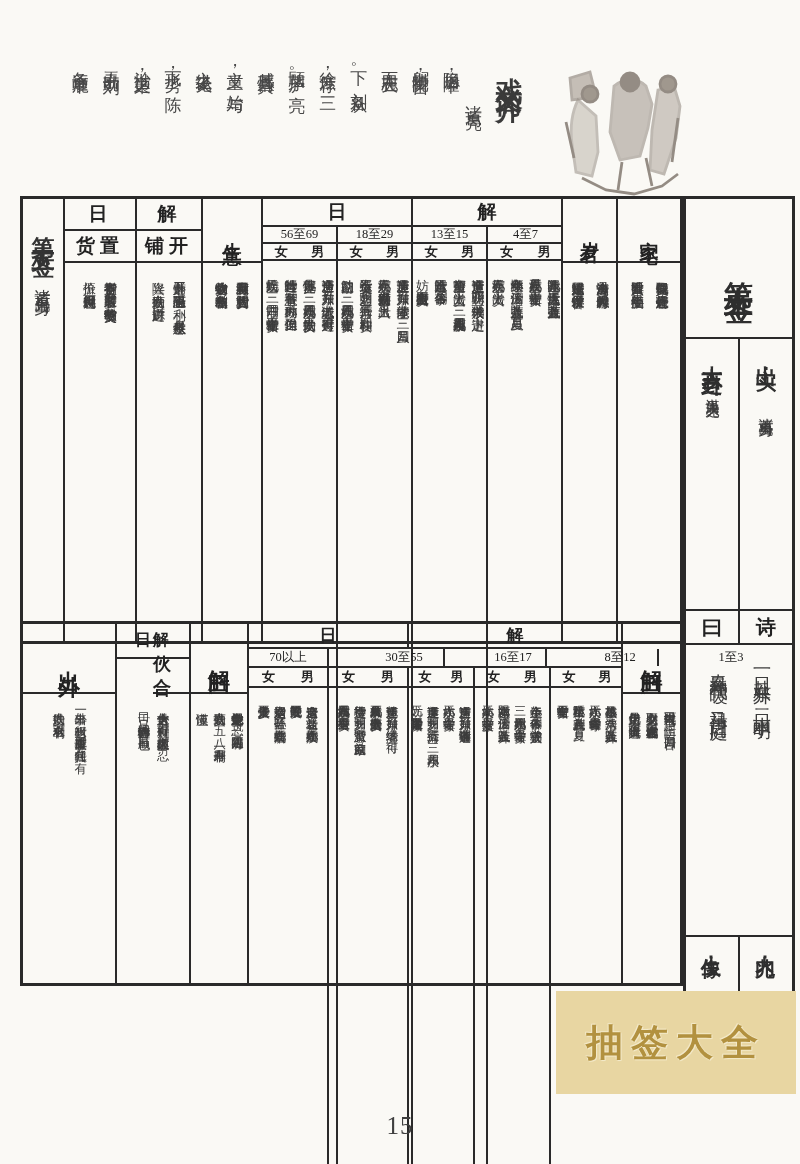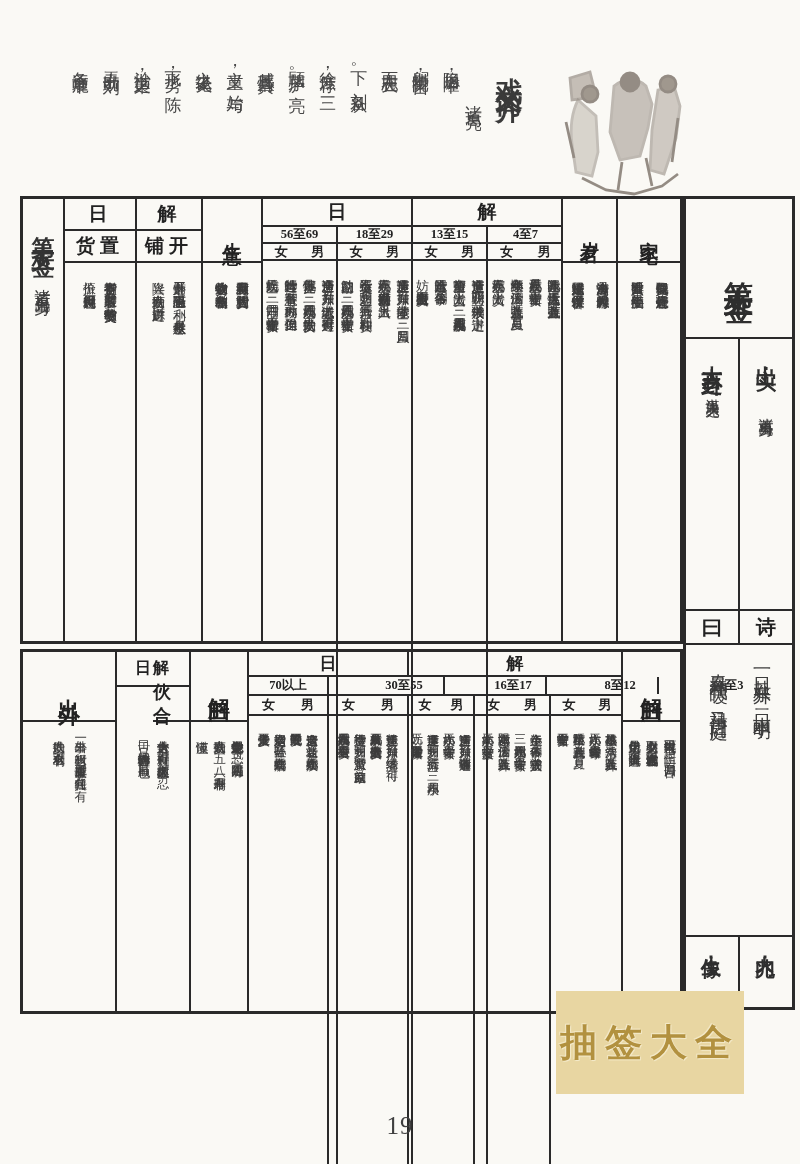--- a/index.html
+++ b/index.html
@@ -43,34 +43,34 @@
   .ageblock{display:flex;flex-direction:column;box-sizing:border-box;border-right:2px solid var(--bc);}
   .ar{display:grid;box-sizing:border-box;}
   .ar>div{border-right:2px solid var(--bc);box-sizing:border-box;display:flex;align-items:center;justify-content:center;overflow:hidden;}
   .ar>div:last-child{border-right:none;}
   .arb{border-bottom:2px solid var(--bc);}
   .t1-grid{grid-template-columns:75px 75px 75px 75px;}
   .t1-span{grid-template-columns:150px 1fr;}
   .t2-grid{grid-template-columns:80px 80px 66px 76px 72px;}
   .t2-span{grid-template-columns:160px 1fr;}
   .ar-top{height:30px;font-size:19px;font-weight:bold;color:var(--ink2);}
-  .ar-range{height:17px;font-size:12.5px;font-weight:bold;color:var(--ink2);text-align:center;}
+  .ar-range{height:17px;font-size:12.5px;font-weight:normal;color:var(--ink2);text-align:center;}
   .ar-gen{height:17px;font-size:13px;font-weight:bold;color:var(--ink2);}
   .ar-gen>div{justify-content:space-around;}
   .ar-gen span{flex:1;text-align:center;}
   .arc{flex:1;}
   .arc>div{align-items:flex-start;justify-content:center;padding-top:8px;}
   .arc .vtext{height:100%;}
   #t1 .arc{font-size:13px;line-height:1.42;}
   .ar-top2{height:26px;font-size:17px;}
   .ar-range2{height:22px;font-size:12.5px;gap:36px;}
   .ar-gen2{height:22px;font-size:13px;}
 
   
-  #t2{left:20px;top:649px;width:663px;height:365px;}
+  #t2{left:20px;top:621px;width:663px;height:365px;}
   #t2 .content{font-size:12.4px;line-height:1.55;}
   #t2 .arc{font-size:12.2px;line-height:1.32;}
   .h-big{height:70px;font-size:22px;}
   .h-big .vtext{letter-spacing:5px;}
   .h-half{height:35px;font-size:16px;letter-spacing:2px;}
 
   
   #rcol{left:683px;top:196px;width:112px;height:814px;border:3px solid var(--bc);box-sizing:border-box;
         display:flex;flex-direction:column;background:transparent;}
   .rc{border-bottom:2px solid var(--bc);box-sizing:border-box;display:flex;justify-content:center;flex:none;}
@@ -86,21 +86,21 @@
   .rc3 .ph{flex:1;display:flex;align-items:center;justify-content:center;font-size:20px;font-weight:bold;color:var(--ink2);}
   .rc3 .ph-l{border-right:2px solid var(--bc);}
   .rc4{height:292px;padding-top:14px;box-sizing:border-box;}
   .rc4 .vtext{font-size:18.5px;line-height:2.35;letter-spacing:3px;}
   .rc5{flex:1;}
   .rc5 .sx{flex:1;display:flex;justify-content:center;padding-top:4px;box-sizing:border-box;}
   .rc5 .sx-l{border-right:2px solid var(--bc);}
   .rc5 .vtext{font-size:20px;font-weight:bold;letter-spacing:2px;color:#2e2e2e;}
 
   
-  #wm{left:556px;top:991px;width:188px;height:103px;background:#e8d6a2;z-index:20;
+  #wm{left:556px;top:991px;width:240px;height:103px;background:#e8d6a2;z-index:20;
       display:flex;align-items:center;justify-content:center;}
   #wm span{font-size:37px;font-weight:bold;letter-spacing:8px;color:#b2913f;
       text-shadow:0 0 2px #f7efd6, 1px 1px 0 #f2e7c4, -1px -1px 0 #f2e7c4;}
 
   
   #pageno{left:0;top:1112px;width:800px;text-align:center;font-size:25px;color:#3f3f3f;letter-spacing:1px;}
 </style>
 </head>
 <body>
 
@@ -444,13 +444,13 @@
     <div class="sx">
         <span class="vtext">内兆：</span>
       </div>
   </div>
 </div>
 
 <div id="wm" class="abs">
   <span>抽签大全</span>
 </div>
 
-<div id="pageno" class="abs">19</div>
+<div id="pageno" class="abs">15</div>
 
 </body></html>

